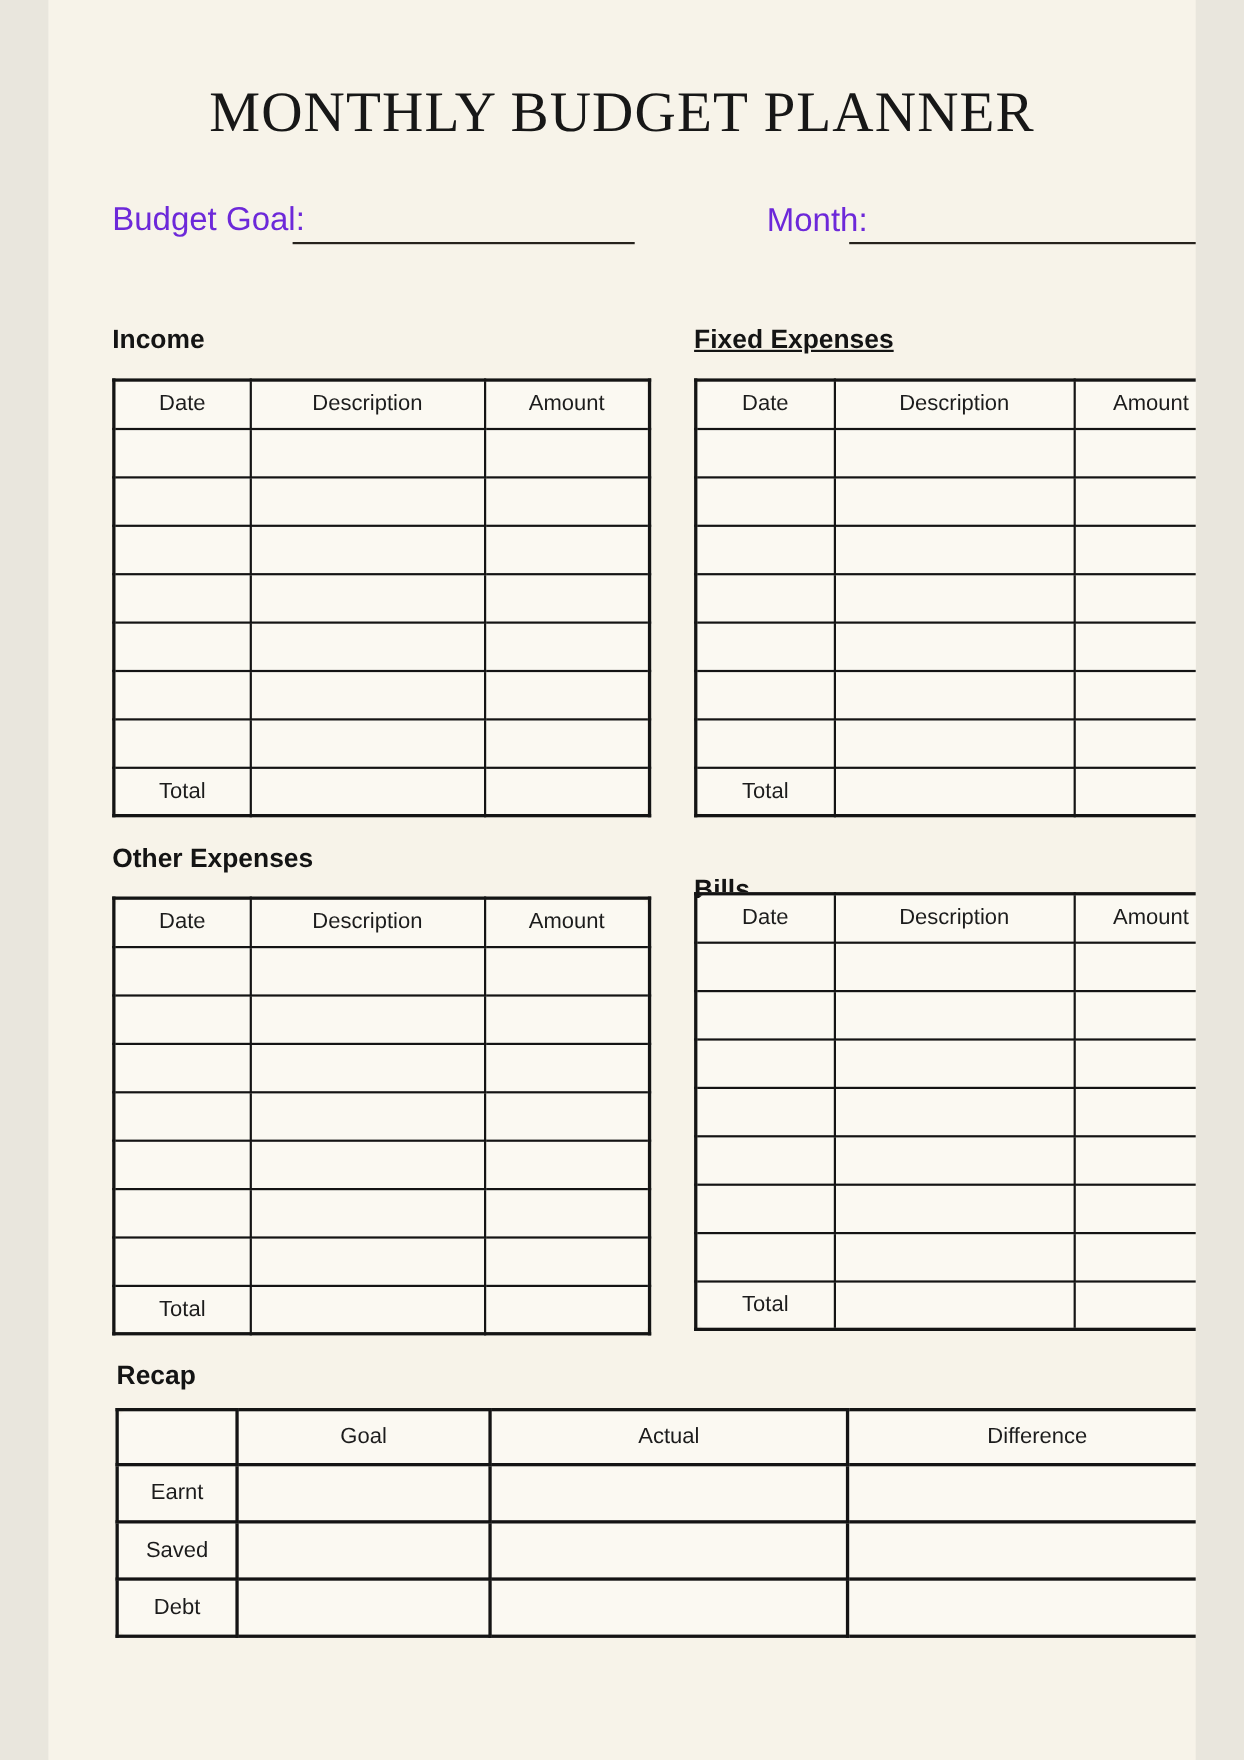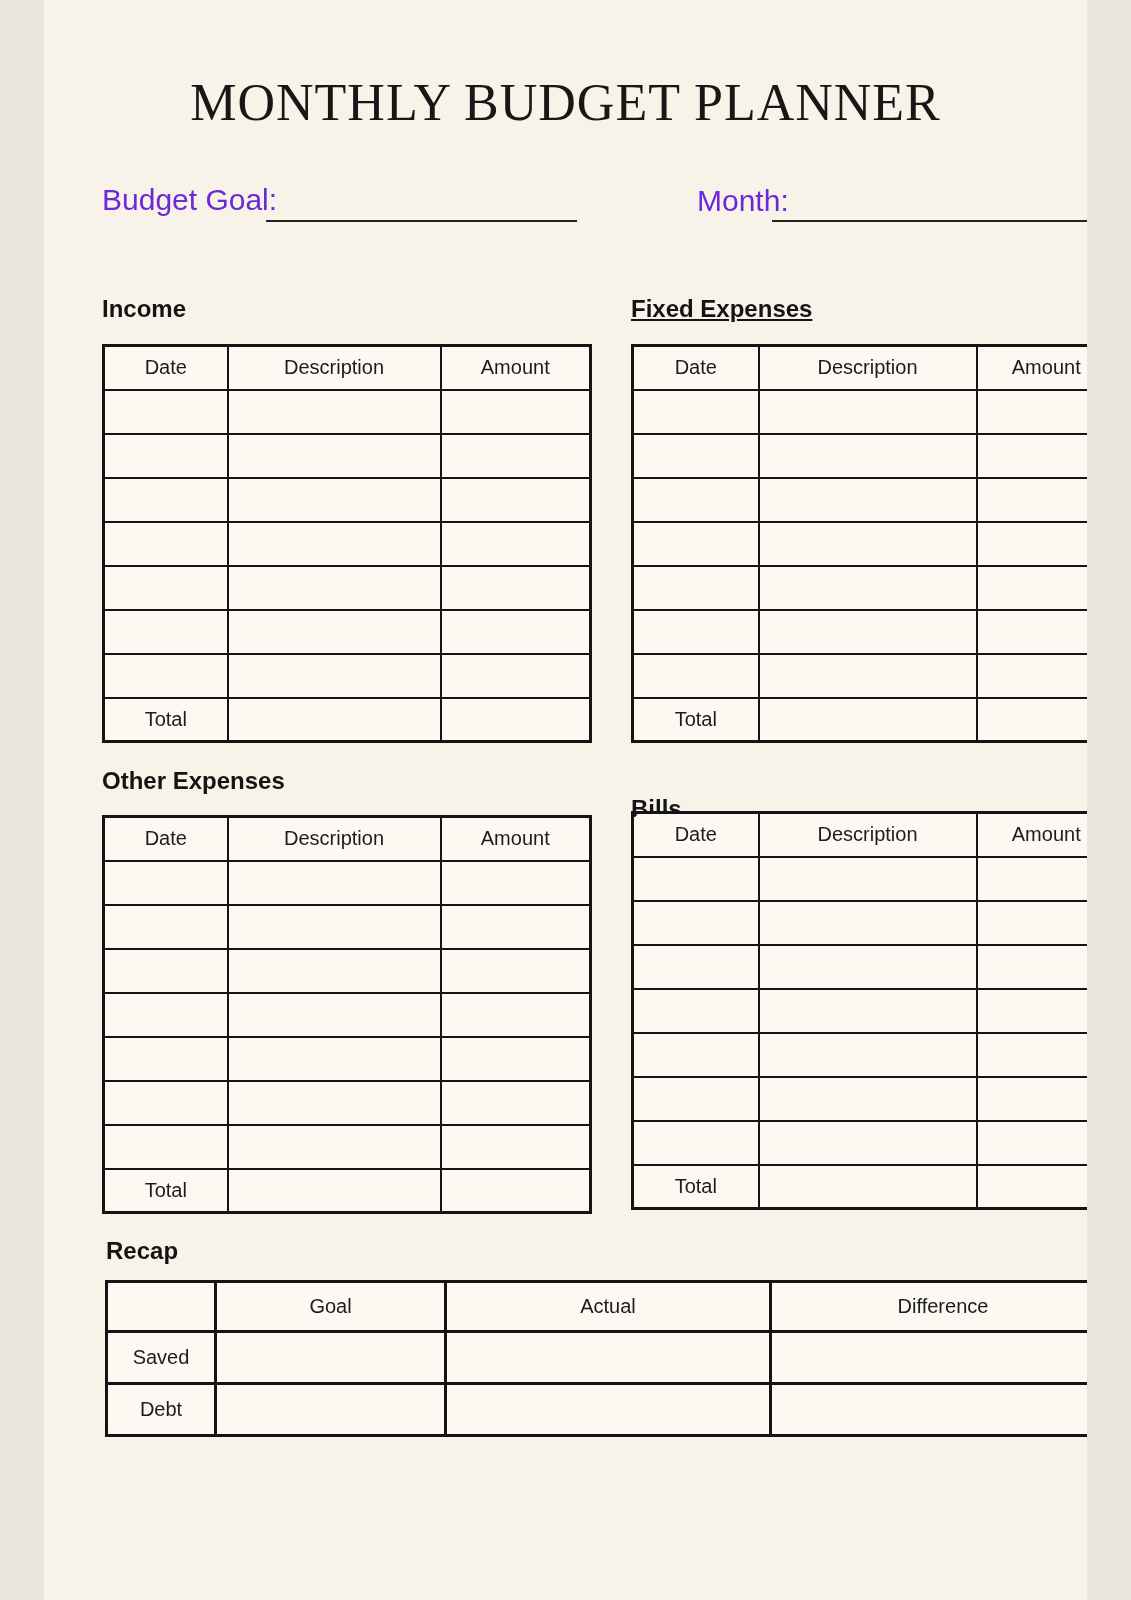--- a/index.html
+++ b/index.html
@@ -345,20 +345,26 @@
       <thead>
         <tr>
           <th></th>
           <th>Goal</th>
           <th>Actual</th>
           <th>Difference</th>
         </tr>
       </thead>
       <tbody>
         <tr>
+          <th>Earnt</th>
+          <td></td>
+          <td></td>
+          <td></td>
+        </tr>
+        <tr>
           <th>Saved</th>
           <td></td>
           <td></td>
           <td></td>
         </tr>
         <tr>
           <th>Debt</th>
           <td></td>
           <td></td>
           <td></td>

